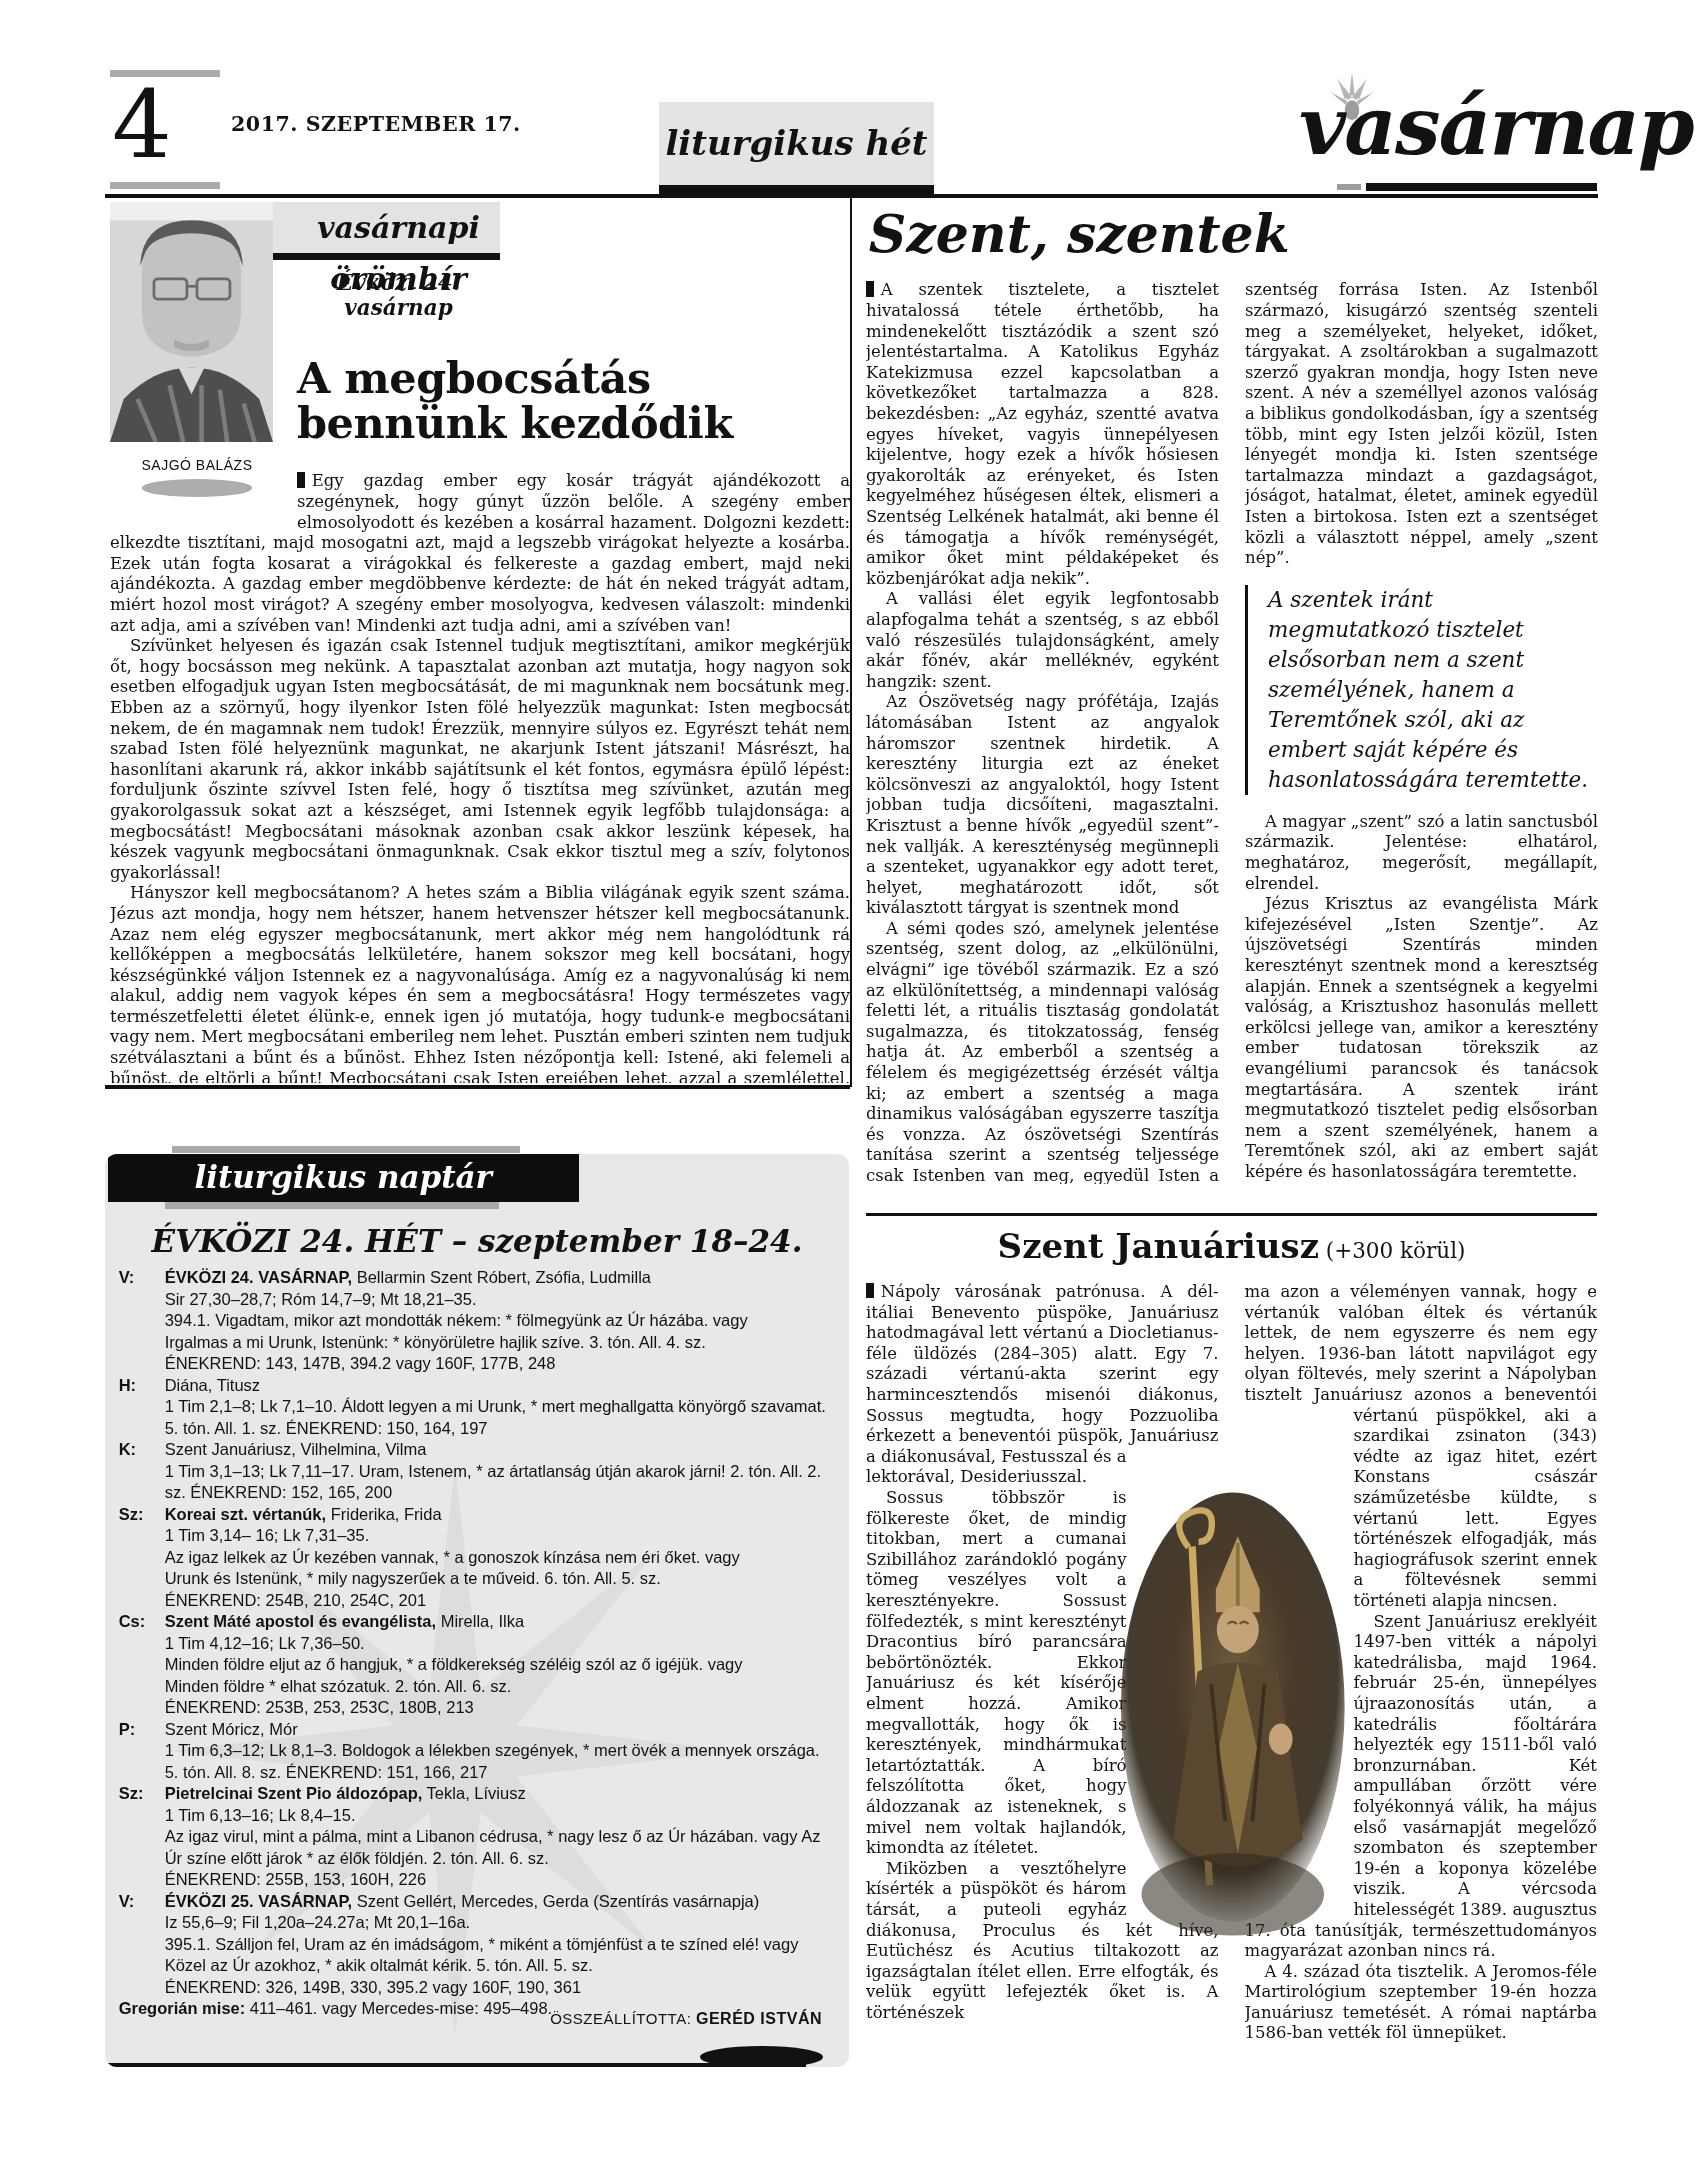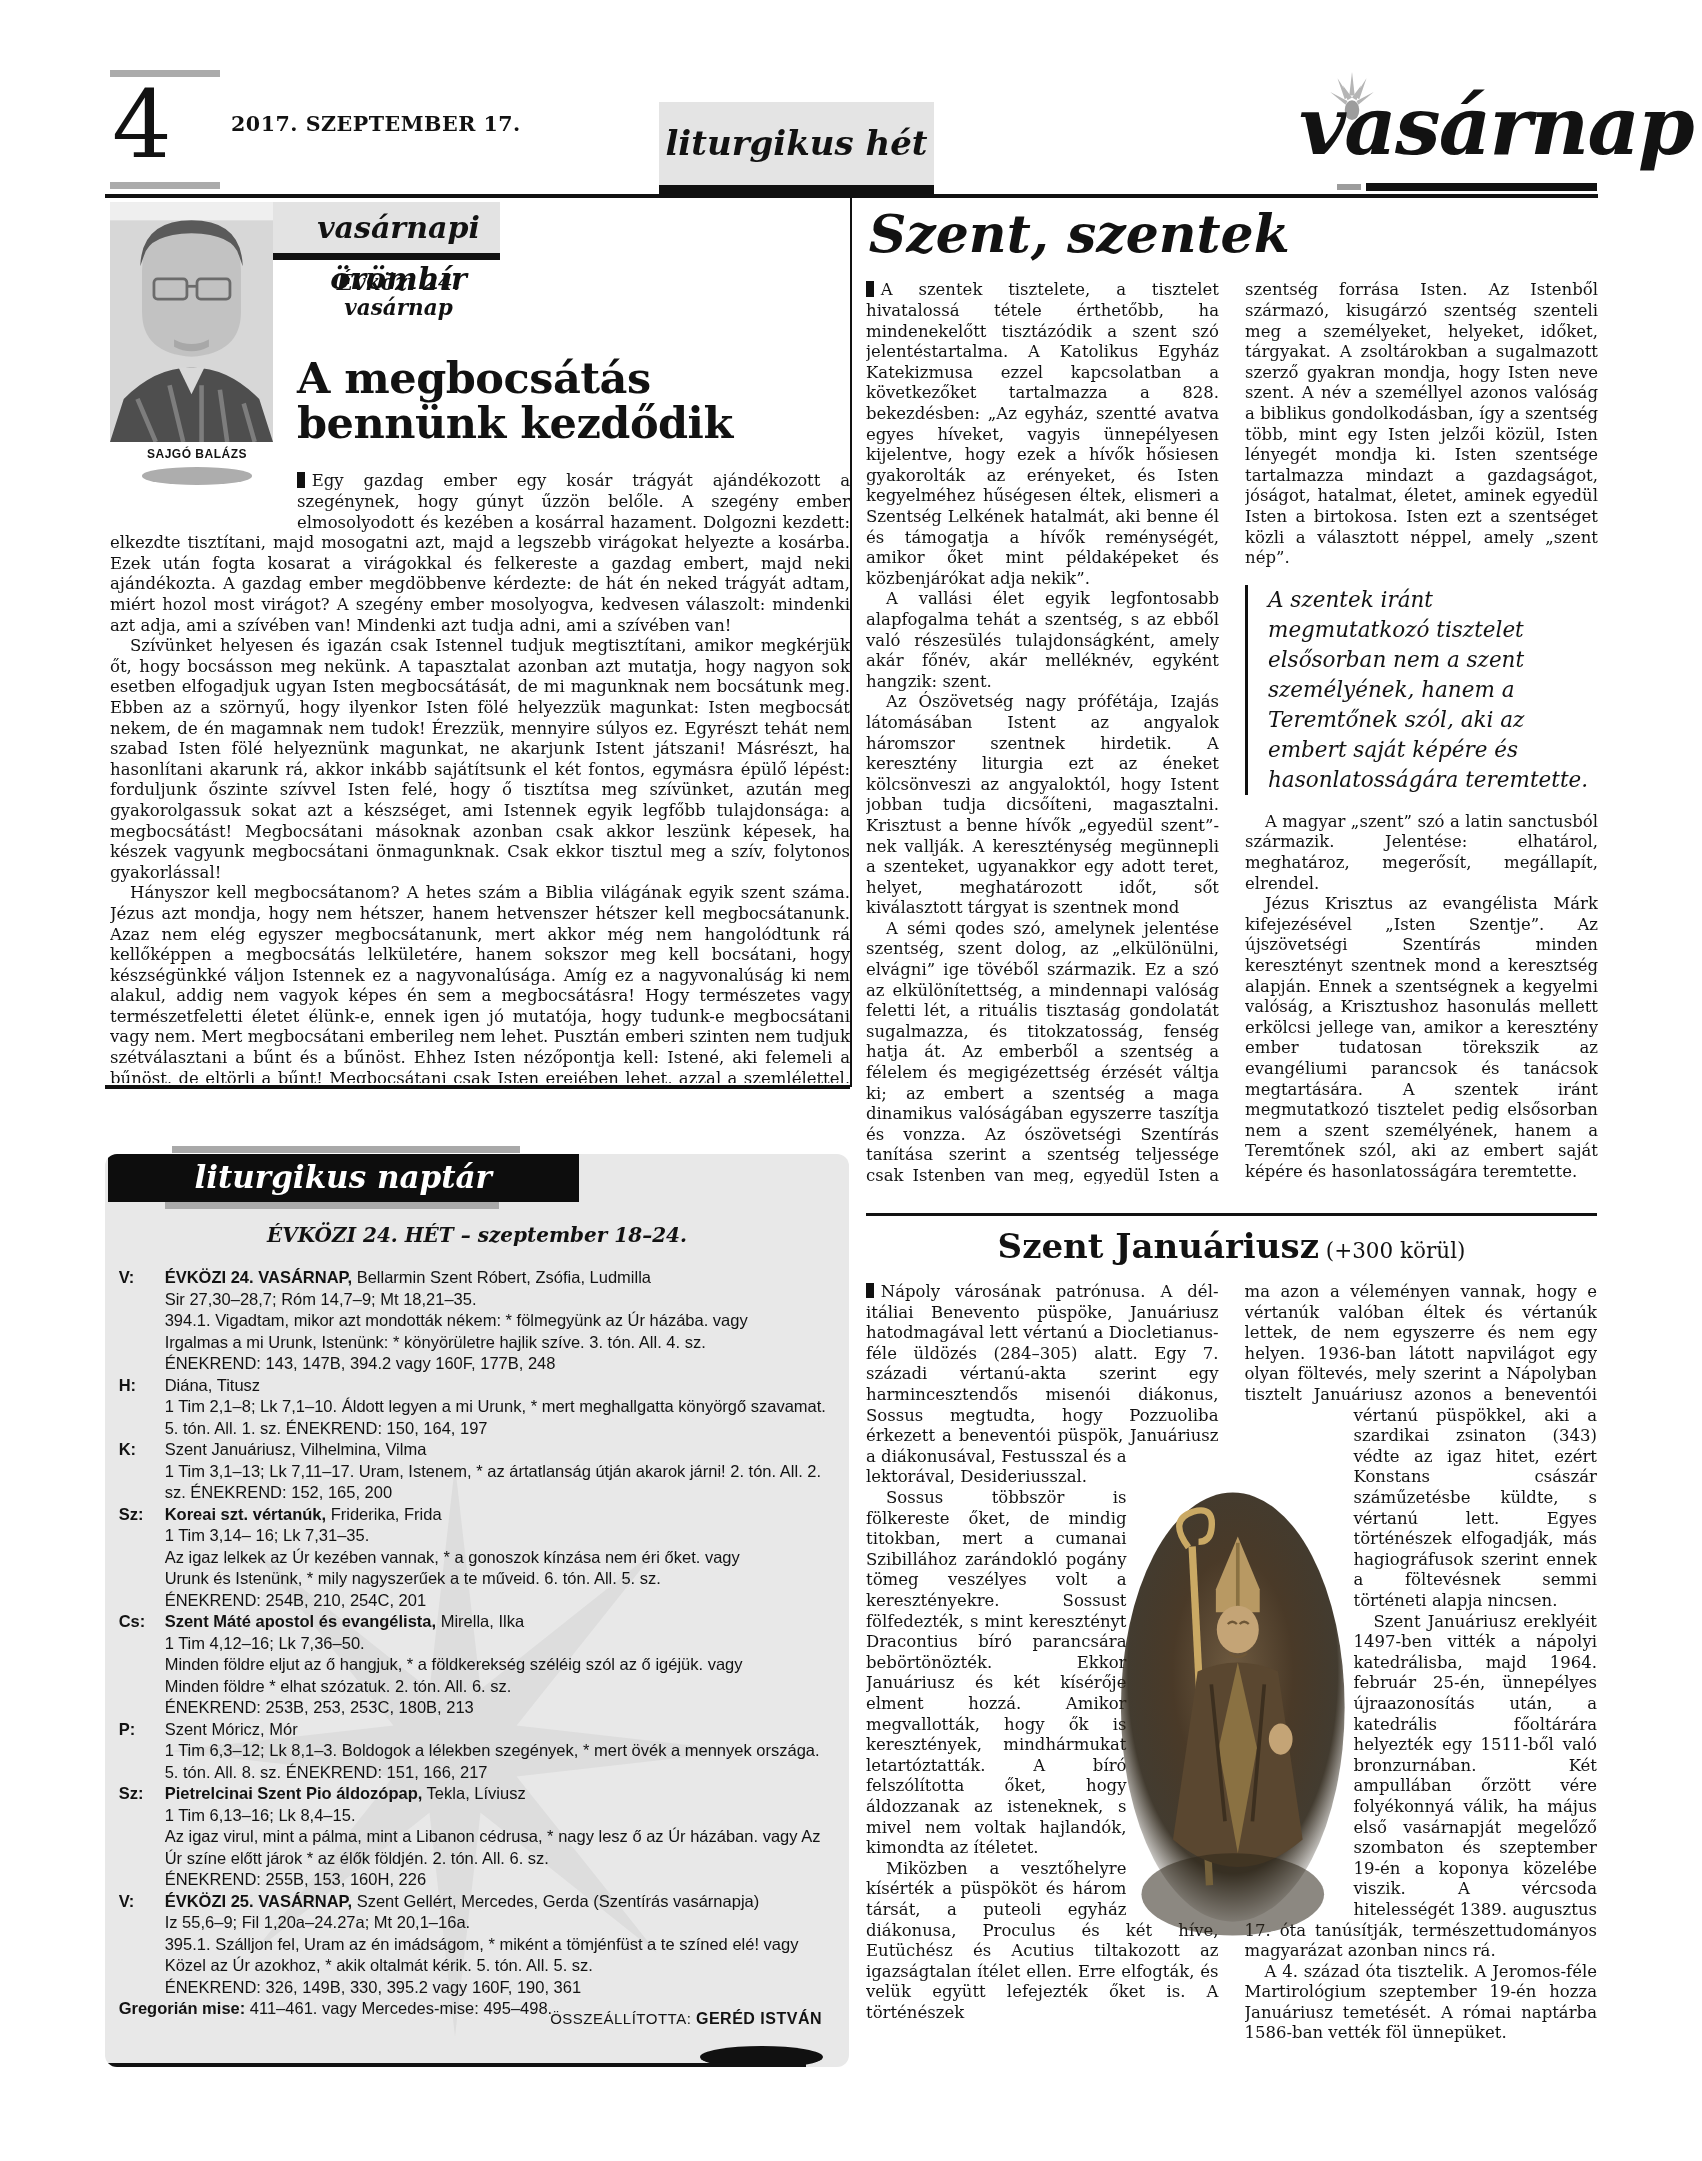--- a/index.html
+++ b/index.html
@@ -23,22 +23,22 @@
   #masthead-rule{left:1366px;top:183px;width:231px;height:8.2px;}
   #masthead-rule-gray{left:1337px;top:184px;width:24px;height:5.5px;background:#9c9c9c;}
   #hdr-rule{left:105px;top:194px;width:1493px;height:4.1px;}
   #v-divider{left:850px;top:198px;width:2.3px;height:889px;}
 
   
   #gospel{left:110px;top:202px;width:740px;height:881px;overflow:hidden;}
   .photo-float{float:left;width:174px;height:324px;margin-right:13px;}
   .photo{width:163px;height:240px;background:linear-gradient(#e4e4e4,#bdbdbd);}
   .photo svg{display:block;}
-  .author{margin-top:5px;text-align:center;font-family:"Liberation Sans",sans-serif;
-     font-size:12px;font-weight:bold;letter-spacing:0.5px;}
+  .author{margin-top:15px;text-align:center;font-family:"Liberation Sans",sans-serif;
+     font-size:14px;font-weight:normal;letter-spacing:0.5px;}
   .author-swoosh{width:110px;height:17.4px;background:#adadad;border-radius:50%;margin:6.4px auto 0;}
   .gbanner{width:390px;height:51px;background:#e3e3e3;border-bottom:7.3px solid #111;
      text-align:center;line-height:51px;font-style:italic;font-weight:bold;font-size:30px;}
   .gsubtitle{width:390px;text-align:center;font-style:italic;font-weight:bold;font-size:21.5px;
      margin:10px 0 36px;}
   .gheadline{font-weight:bold;font-size:43px;line-height:1.04;margin:0 0 26px;letter-spacing:-0.5px;}
   .bodytext p{margin:0;font-size:16.5px;line-height:20.6px;text-align:justify;hyphens:auto;}
   .bodytext p + p{text-indent:20px;}
   .lead::before{content:"";display:inline-block;width:7.8px;height:15.6px;background:#111;
      margin-right:6.9px;vertical-align:-1.4px;}
@@ -52,21 +52,21 @@
   .pullquote{border-left:3.7px solid #111;padding-left:20px;margin:16.5px 0;
      font-style:italic;font-size:21.5px;line-height:30px;}
 
   
   #cal-panel{left:105px;top:1154px;width:744px;height:913px;background:#e8e8e8;overflow:hidden;border-radius:12px;}
   #cal-accent-top{left:172px;top:1146px;width:348px;height:6.9px;}
   #cal-accent-bottom{left:165px;top:1202px;width:334px;height:6.9px;}
   .cal-banner{position:absolute;left:2.7px;top:0;width:471px;height:48px;background:#0d0d0d;
      color:#fff;text-align:center;line-height:46px;font-style:italic;font-weight:bold;font-size:31px;}
   .cal-week{position:absolute;left:0;top:69px;width:100%;text-align:center;
-     font-weight:bold;font-style:italic;font-size:20px;}
+     font-weight:bold;font-style:italic;font-size:31px;}
   .cal-watermark{position:absolute;left:64px;top:311px;opacity:.85;}
   .cal-entries{position:absolute;left:13.7px;top:113px;width:717px;
      font-family:"Liberation Sans",sans-serif;font-size:16.5px;line-height:21.5px;}
   .entry{position:relative;padding-left:46px;}
   .entry .day{position:absolute;left:0;top:0;font-weight:bold;}
   .entry .b{font-weight:bold;}
   .cal-footer{position:absolute;left:0;top:856px;width:717px;text-align:right;
      font-family:"Liberation Sans",sans-serif;font-size:15px;letter-spacing:0.5px;}
   .cal-footer .b{font-weight:bold;font-size:16px;}
   .cal-ellipse{position:absolute;left:595px;top:892px;width:123px;height:22px;

